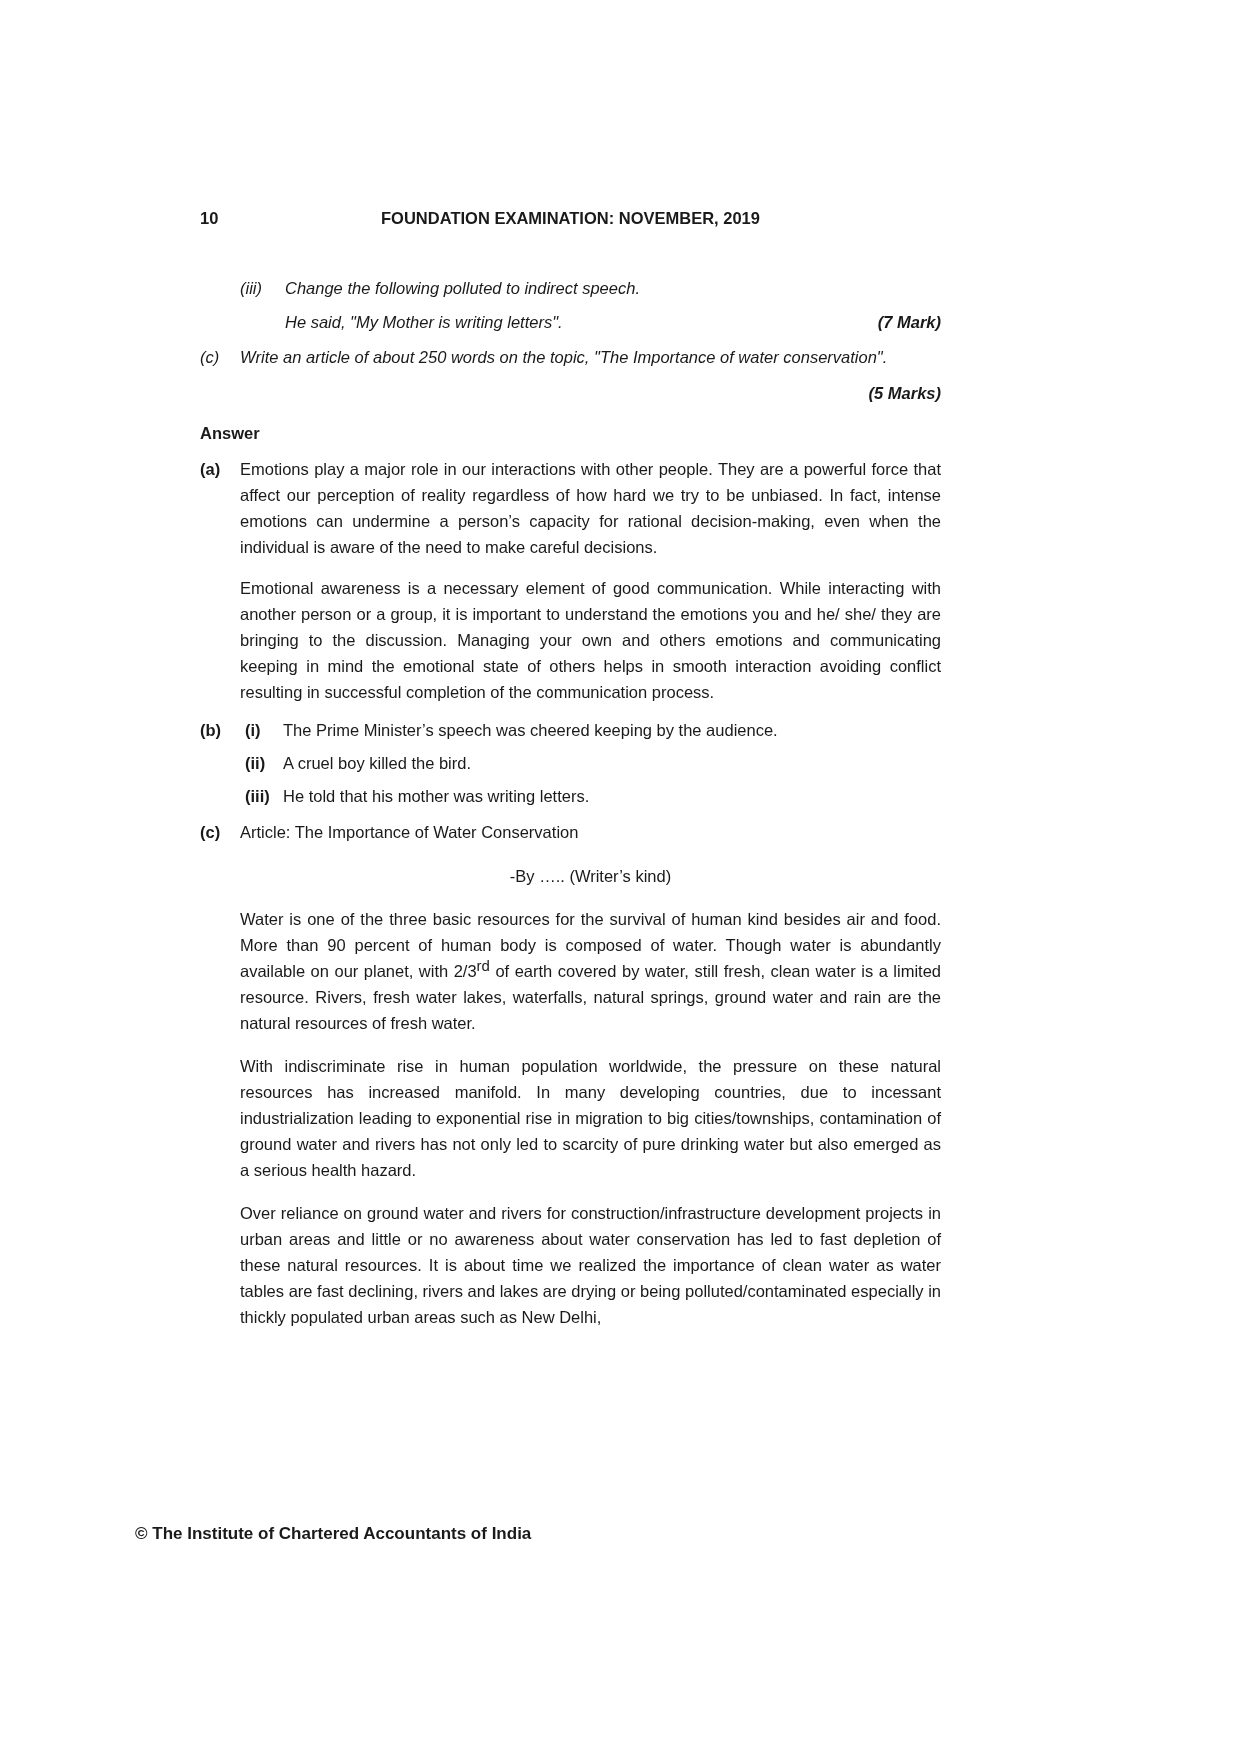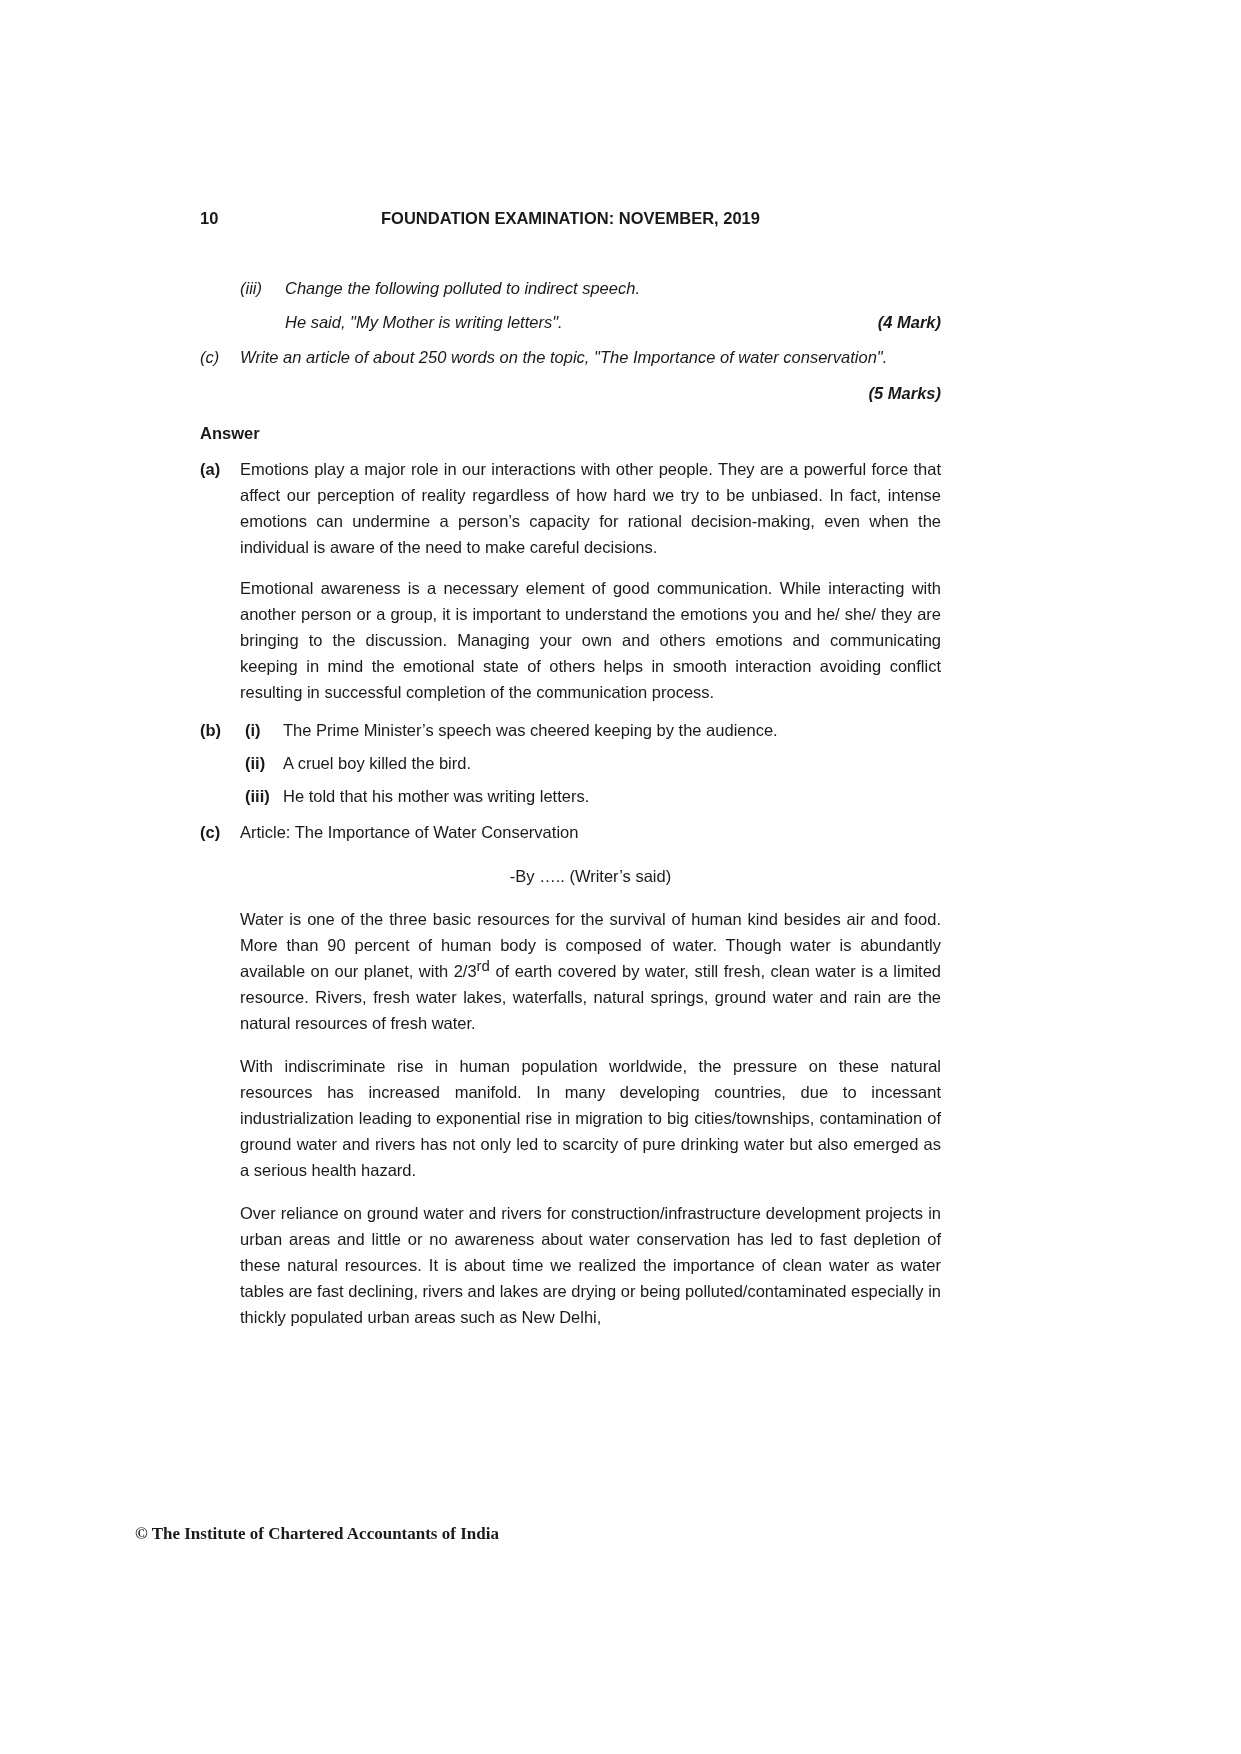--- a/index.html
+++ b/index.html
@@ -64,21 +64,21 @@
 
   .c-heading { font-weight: normal; }
   .byline { text-align: center; margin-top: 18px; }
   .article-para { text-align: justify; margin-top: 17px; }
   sup { font-size: 15px; line-height: 0; vertical-align: super; }
 
   .page-footer {
     position: absolute;
     left: 135px;
     top: 1524px;
-    font-family: Liberation Serif, serif;
+    font-family: Liberation Sans, sans-serif;
     font-weight: bold;
     font-size: 17px;
   }
 </style>
 </head>
 <body>
 
 <div class="content">
 
   <div class="page-header">
@@ -86,21 +86,21 @@
     <span>FOUNDATION EXAMINATION: NOVEMBER, 2019</span>
   </div>
 
   <div class="qrow">
     <span class="qlbl italic">(iii)</span>
     <div class="italic">Change the following polluted to indirect speech.</div>
   </div>
 
   <div class="q-subrow">
     <span class="italic">He said, "My Mother is writing letters".</span>
-    <span class="bi">(4 Mark)</span>
+    <span class="bi">(7 Mark)</span>
   </div>
 
   <div class="qcrow">
     <span class="qclbl italic">(c)</span>
     <div class="italic">Write an article of about 250 words on the topic, "The Importance of water conservation".</div>
   </div>
 
   <div class="marks-row">
     <span class="bi">(5 Marks)</span>
   </div>
@@ -130,21 +130,21 @@
         <span class="b-item-lbl">(iii)</span>
         <div>He told that his mother was writing letters.</div>
       </div>
     </div>
   </div>
 
   <div class="ans-row">
     <span class="ans-lbl">(c)</span>
     <div class="ans-body">
       <div class="c-heading">Article: The Importance of Water Conservation</div>
-      <div class="byline">-By  ….. (Writer’s said)</div>
+      <div class="byline">-By  ….. (Writer’s kind)</div>
       <p class="article-para"><span>Water is one of the three basic resources for the survival of human kind besides air and food.  More than 90 percent of human body is composed of water. Though water is abundantly available on our planet, with 2/3</span><sup>rd</sup><span> of earth covered by water, still fresh, clean water is a limited resource. Rivers, fresh water lakes, waterfalls, natural springs, ground water and rain are the natural resources of fresh water.</span></p>
       <p class="article-para">With indiscriminate rise in human population worldwide, the pressure on these natural resources has increased manifold. In many developing countries, due to incessant industrialization leading to exponential rise in migration to big cities/townships, contamination of ground water and rivers has not only led to scarcity of pure drinking water but also emerged as a serious health hazard.</p>
       <p class="article-para">Over reliance on ground water and rivers for construction/infrastructure development projects in urban areas and little or no awareness about water conservation has led to fast depletion of these natural resources.  It is about time we realized the importance of clean water as water tables are fast declining, rivers and lakes are drying or being polluted/contaminated especially in thickly populated urban areas such as New Delhi,</p>
     </div>
   </div>
 
 </div>
 
 <div class="page-footer">© The Institute of Chartered Accountants of India</div>
 

